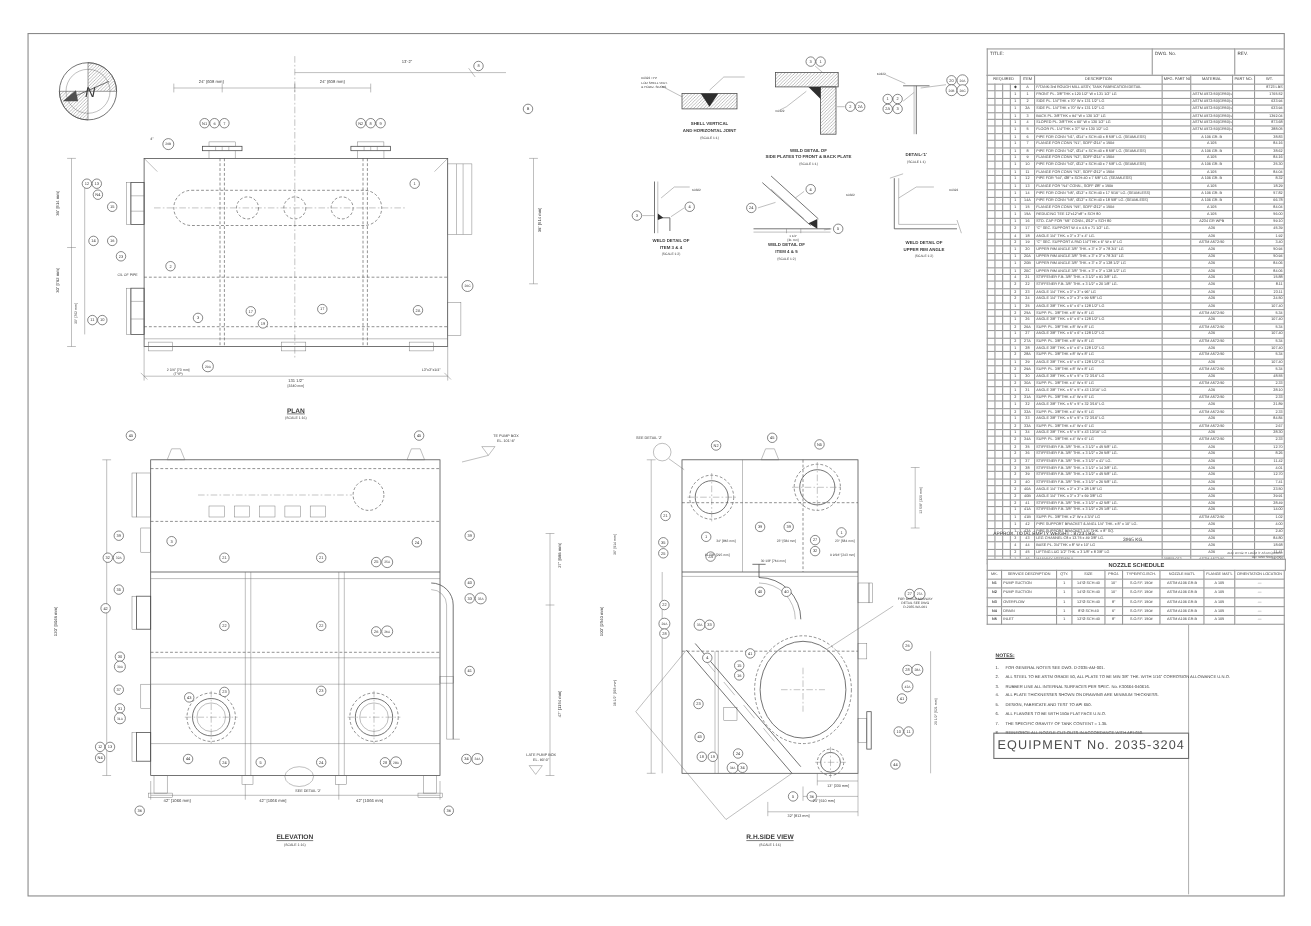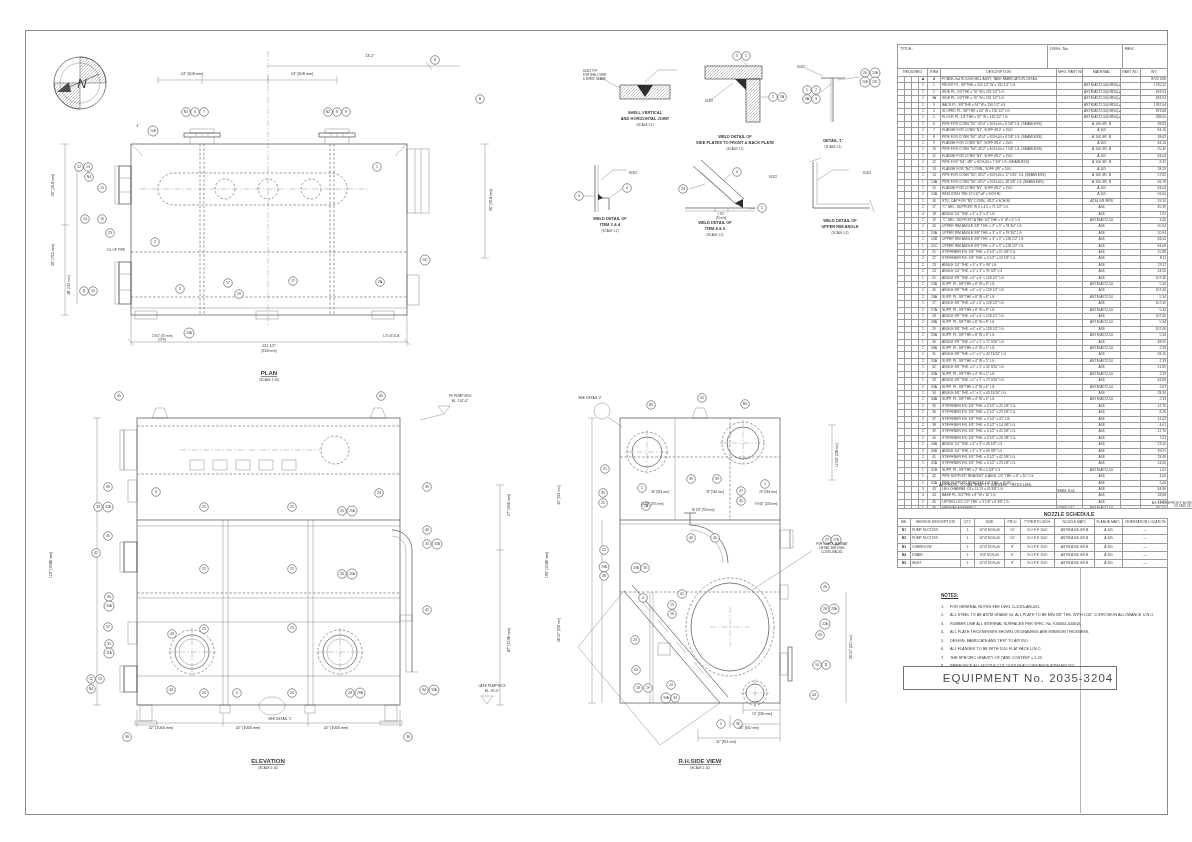--- a/index.html
+++ b/index.html
@@ -1,18 +1,18 @@
 <!DOCTYPE html>
 <html><head>
 <meta charset="utf-8">
 <style>
   html,body{margin:0;padding:0;background:#fff;}
   body{width:1192px;height:842px;position:relative;font-family:"Liberation Sans",sans-serif;color:#3a3a3a;overflow:hidden;}
   .sheet{position:absolute;left:25px;top:30px;width:1141px;height:783px;border:1px solid #8a8a8a;background:#fff;}
-  .abs{position:absolute;padding-left:36px;}
+  .abs{position:absolute;}
   svg{position:absolute;overflow:visible;}
   svg text{font-family:"Liberation Sans",sans-serif;fill:#3a3a3a;}
   .ln{stroke:#4a4a4a;stroke-width:.7;fill:none;}
   .lt{stroke:#6d6d6d;stroke-width:.4;fill:none;}
   .dsh{stroke:#4a4a4a;stroke-width:.55;fill:none;stroke-dasharray:2.6 1.8;}
   .cl{stroke:#7a7a7a;stroke-width:.4;fill:none;stroke-dasharray:6 2 1.5 2;}
   .hat{fill:url(#hp);stroke:#4a4a4a;stroke-width:.7;}
   .wf{fill:#2e2e2e;stroke:none;}
   .vt{font-weight:bold;text-decoration:underline;}
   

